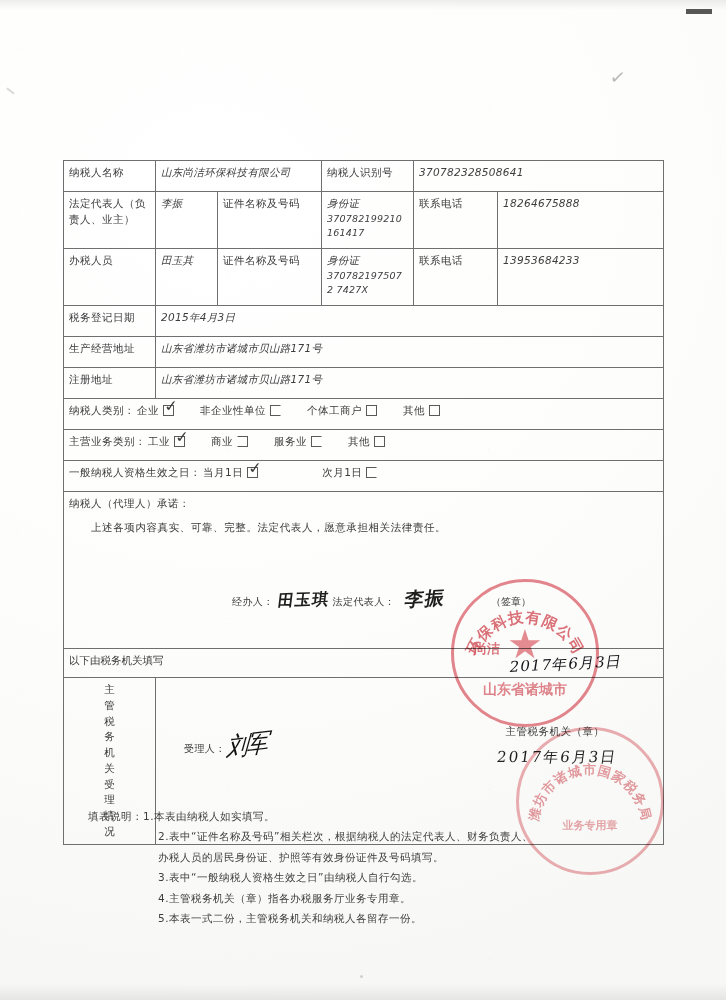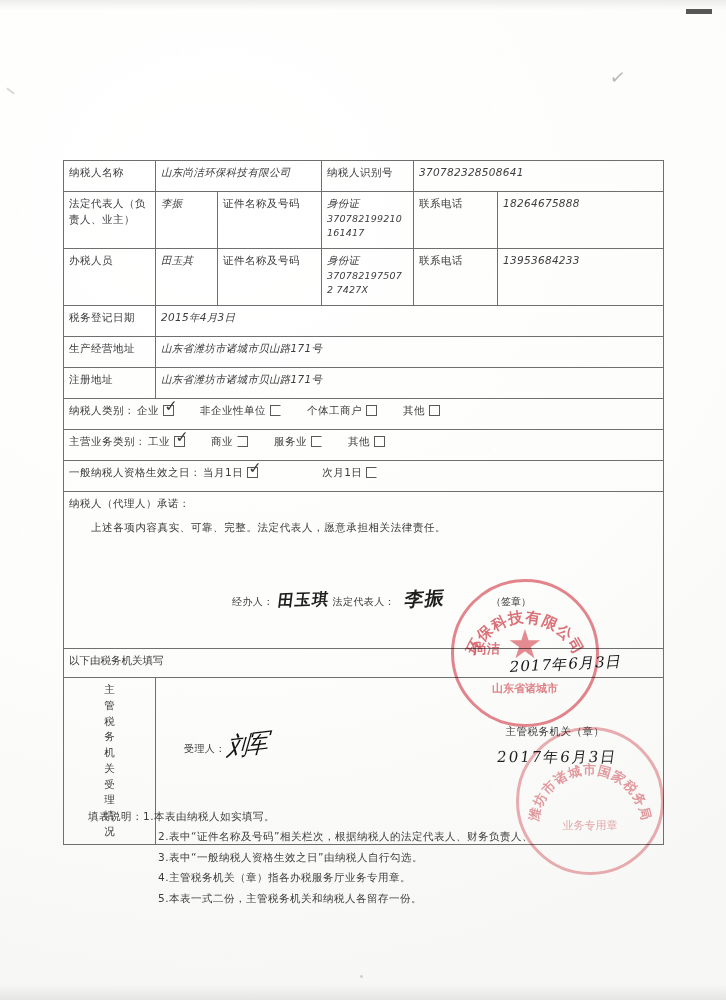--- a/index.html
+++ b/index.html
@@ -275,21 +275,21 @@
     font-size: 15px;
     letter-spacing: 1px;
     font-weight: 700;
   }
   #company-seal .seal-bottom-text {
     position: absolute;
     left: 50%; top: 70%;
     transform: translateX(-50%);
     color: rgba(206, 52, 64, .7);
     font-family: "DejaVu Serif", serif;
-    font-size: 11px;
+    font-size: 14px;
     white-space: nowrap;
     font-weight: 700;
   }
   #company-seal .seal-left-text {
     position: absolute;
     left: 14%; top: 42%;
     color: rgba(206, 52, 64, .8);
     font-family: "DejaVu Serif", serif;
     font-size: 13px;
     font-weight: 700;
@@ -307,21 +307,21 @@
     font-size: 13px;
   }
   #bureau-seal .seal-bottom-text {
     position: absolute;
     left: 50%; top: 62%;
     transform: translateX(-50%);
     color: rgba(206, 60, 70, .62);
     font-family: "DejaVu Serif", serif;
     font-size: 11px;
     white-space: nowrap;
-    font-weight: 400;
+    font-weight: 700;
   }
   .seal-handdate {
     position: absolute;
     left: 12px; top: 88px;
     font-family: "DejaVu Serif", serif;
     font-size: 15px;
     color: #15151a;
     transform: skewX(-12deg) rotate(-3deg);
     white-space: nowrap;
     letter-spacing: 1px;
@@ -536,18 +536,19 @@
         <path id="arcTop2" d="M 20,86 A 52,52 0 0 1 122,86" fill="none"></path>
       </defs>
       <text><textPath href="#arcTop2" startOffset="50%" text-anchor="middle">潍坊市诸城市国家税务局</textPath></text>
     </svg>
     <div class="seal-bottom-text">业务专用章</div>
   </div>
 
   <div id="form-notes">
     <span class="note-head">填表说明：</span><span class="note-item first">1.本表由纳税人如实填写。</span>
     <span class="note-wrap-2">2.表中“证件名称及号码”相关栏次，根据纳税人的法定代表人、财务负责人、</span>
+    <span class="note-wrap-2">办税人员的居民身份证、护照等有效身份证件及号码填写。</span>
     <span class="note-wrap-2">3.表中“一般纳税人资格生效之日”由纳税人自行勾选。</span>
     <span class="note-wrap-2">4.主管税务机关（章）指各办税服务厅业务专用章。</span>
     <span class="note-wrap-2">5.本表一式二份，主管税务机关和纳税人各留存一份。</span>
   </div>
 
 </div>
 
 </body></html>

